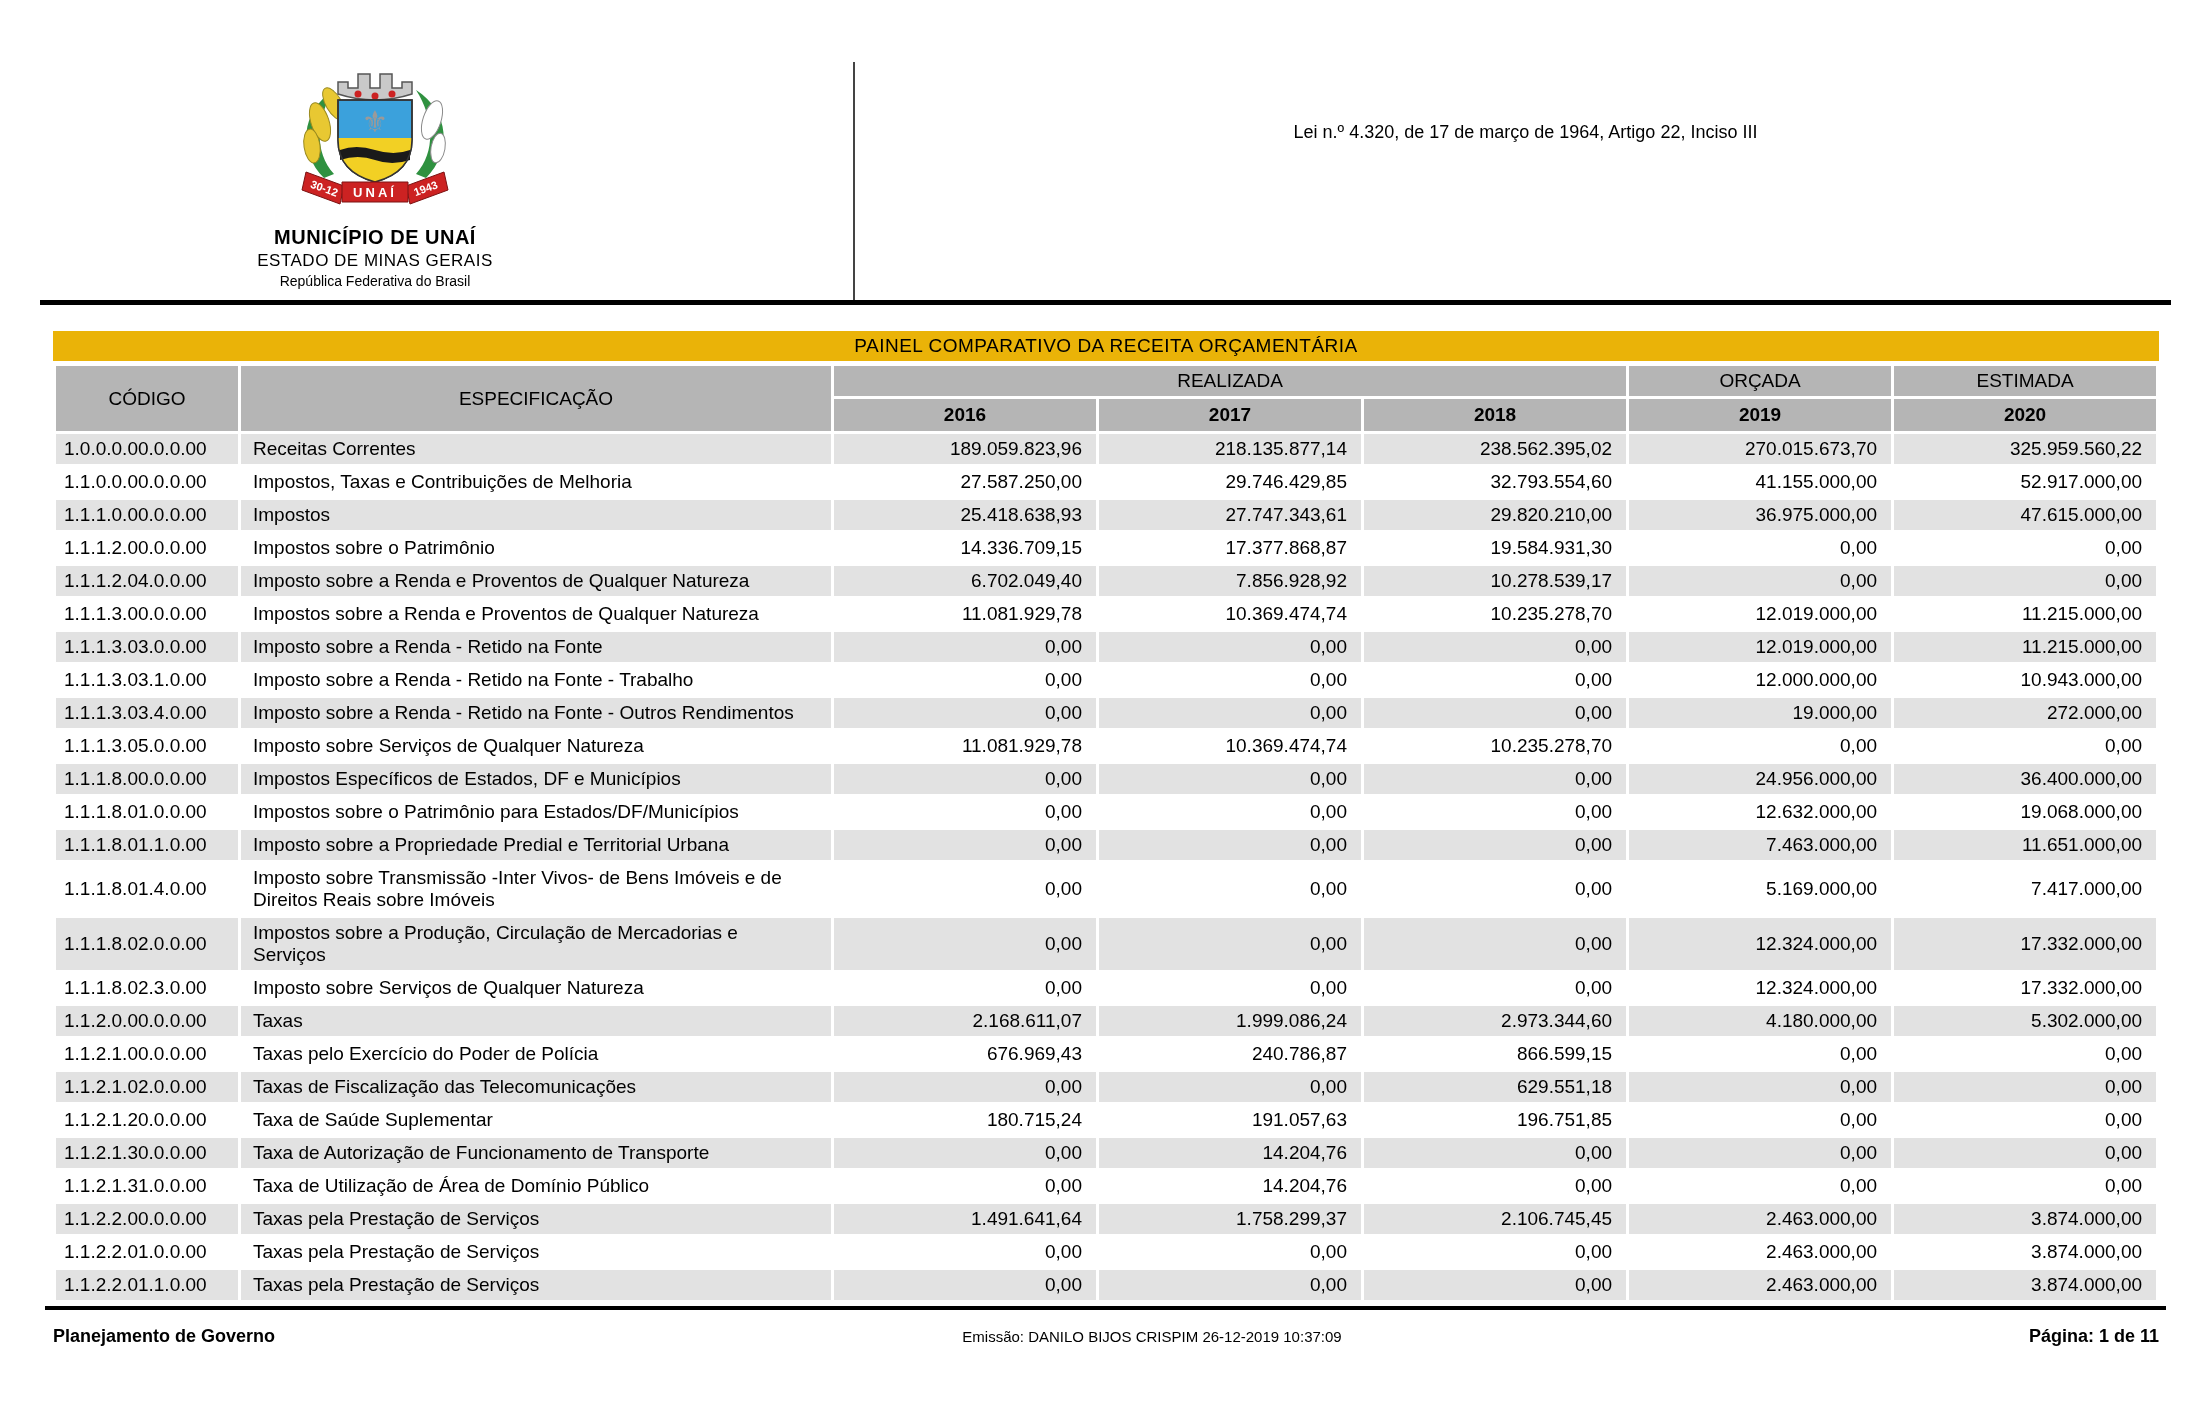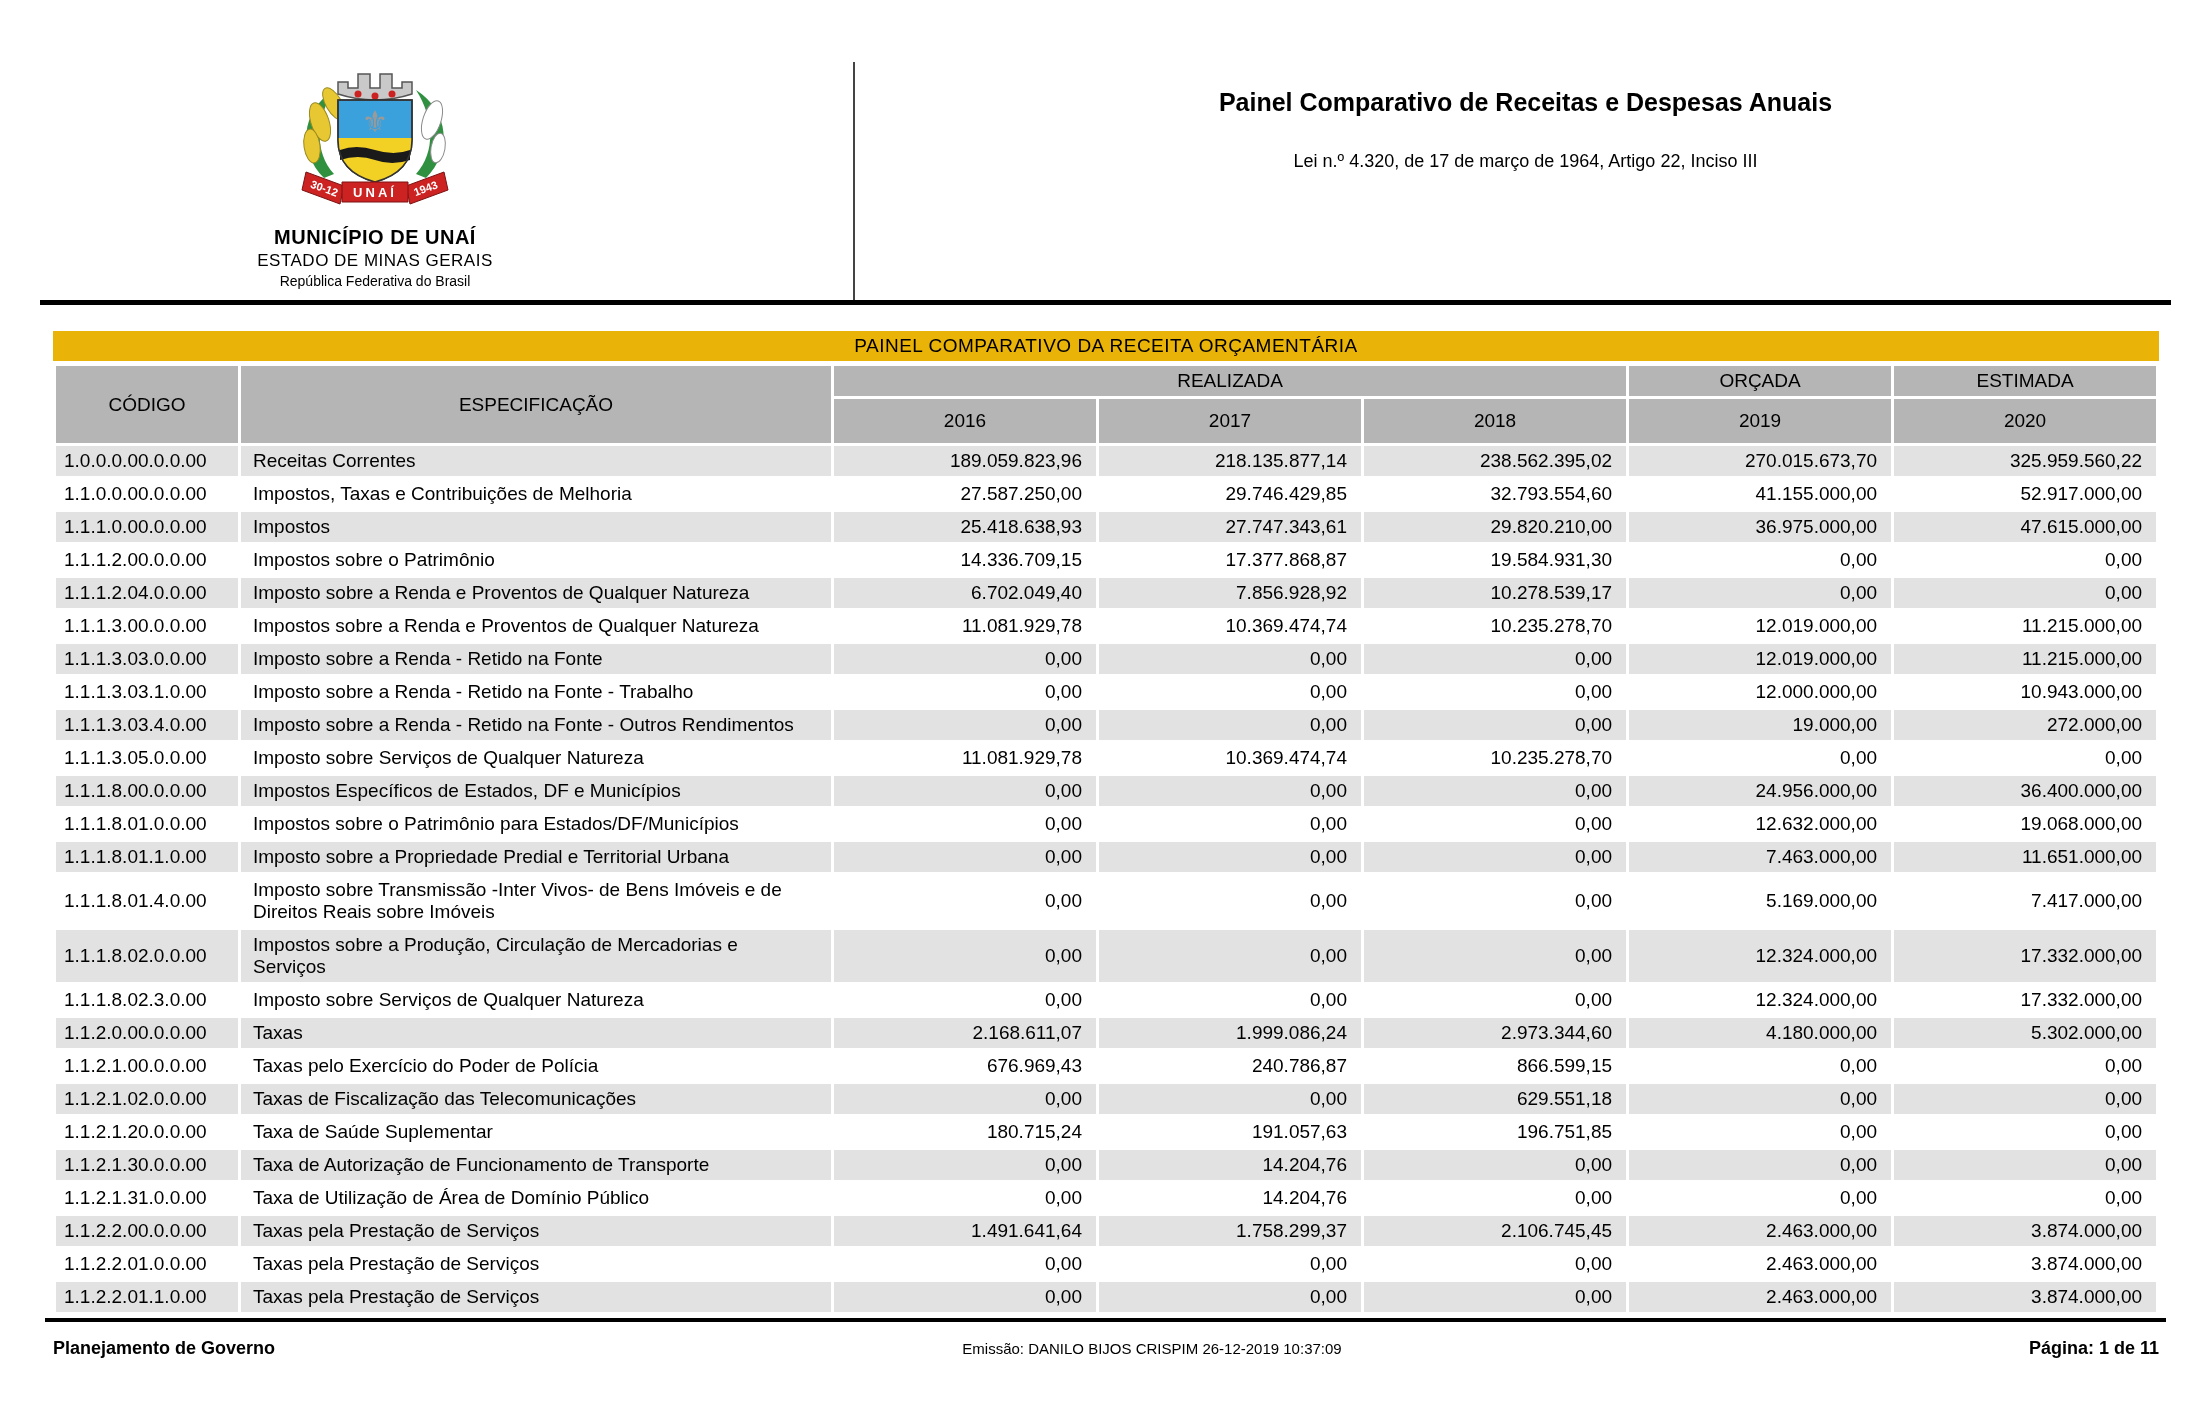--- a/index.html
+++ b/index.html
@@ -41,21 +41,21 @@
     text-align: center; font-size: 19px; letter-spacing: .5px;
     margin-bottom: 2px;
   }
   table.report {
     width: 100%; border-collapse: separate; border-spacing: 3px;
     table-layout: fixed; font-size: 19px;
   }
   th { background: #b5b5b5; font-weight: normal; font-size: 19px; }
   th.group { height: 30px; margin-left: 46px; }
   th.span2 { height: 65px; }
-  th.year  { height: 44px; font-weight: normal; }
+  th.year  { height: 32px; font-weight: bold; }
   td { height: 30px; vertical-align: middle; line-height: 22px; }
   tr.shaded td { background: #e2e2e2; }
   td.c-code { padding-left: 8px; white-space: nowrap; }
   td.c-spec { padding: 4px 36px 4px 12px; }
   td.c-num  { text-align: right; padding-right: 14px; white-space: nowrap; }
 
   .rule-bottom { height: 4px; background: #000; margin: 3px 45px 0; }
 
   
   .page-footer {
@@ -103,21 +103,20 @@
         <text x="141" y="132" text-anchor="middle" font-size="11" font-weight="bold" fill="#fff" transform="rotate(-20 141 132)">1943</text>
       </svg>
       <div class="org-name">MUNICÍPIO DE UNAÍ</div>
       <div class="org-state">ESTADO DE MINAS GERAIS</div>
       <div class="org-country">República Federativa do Brasil</div>
     </div>
 
     <div class="v-divider"></div>
 
     <div class="title-block">
-      <div class="report-title">Painel Comparativo de Receitas e Despesas Anuais</div>
       <div class="report-law">Lei n.º 4.320, de 17 de março de 1964, Artigo 22, Inciso III</div>
     </div>
   </div>
 
   <div class="rule-top"></div>
 
   <div class="table-wrap">
     <div class="table-title">PAINEL COMPARATIVO DA RECEITA ORÇAMENTÁRIA</div>
 
     <table class="report">

